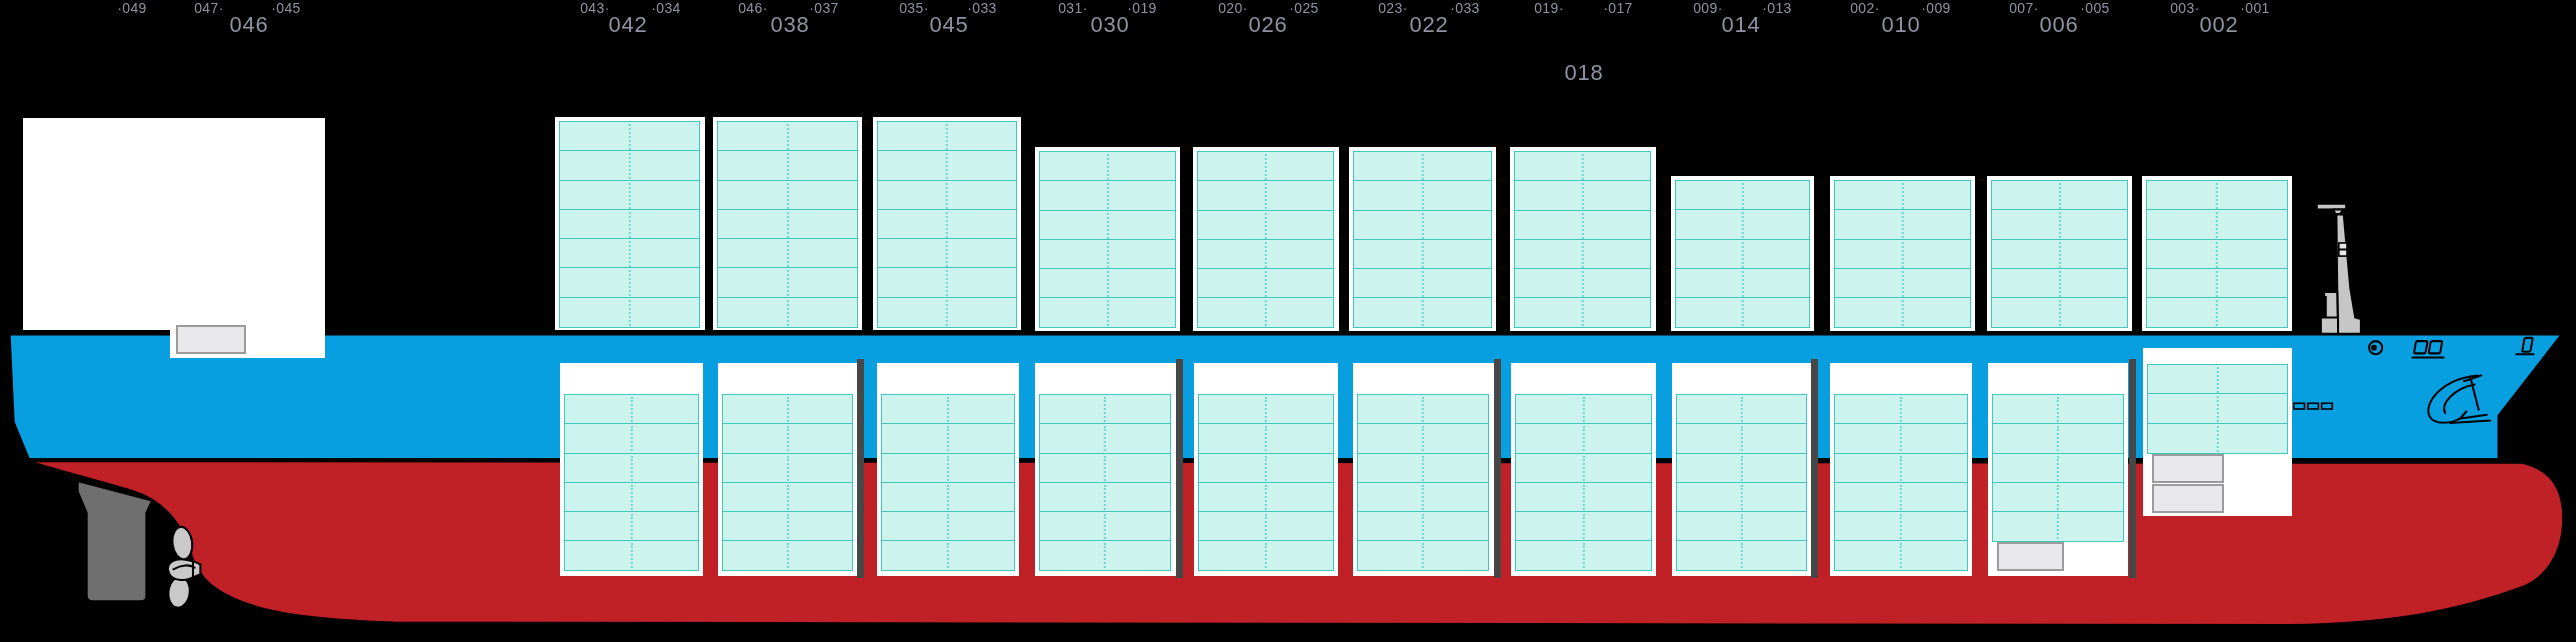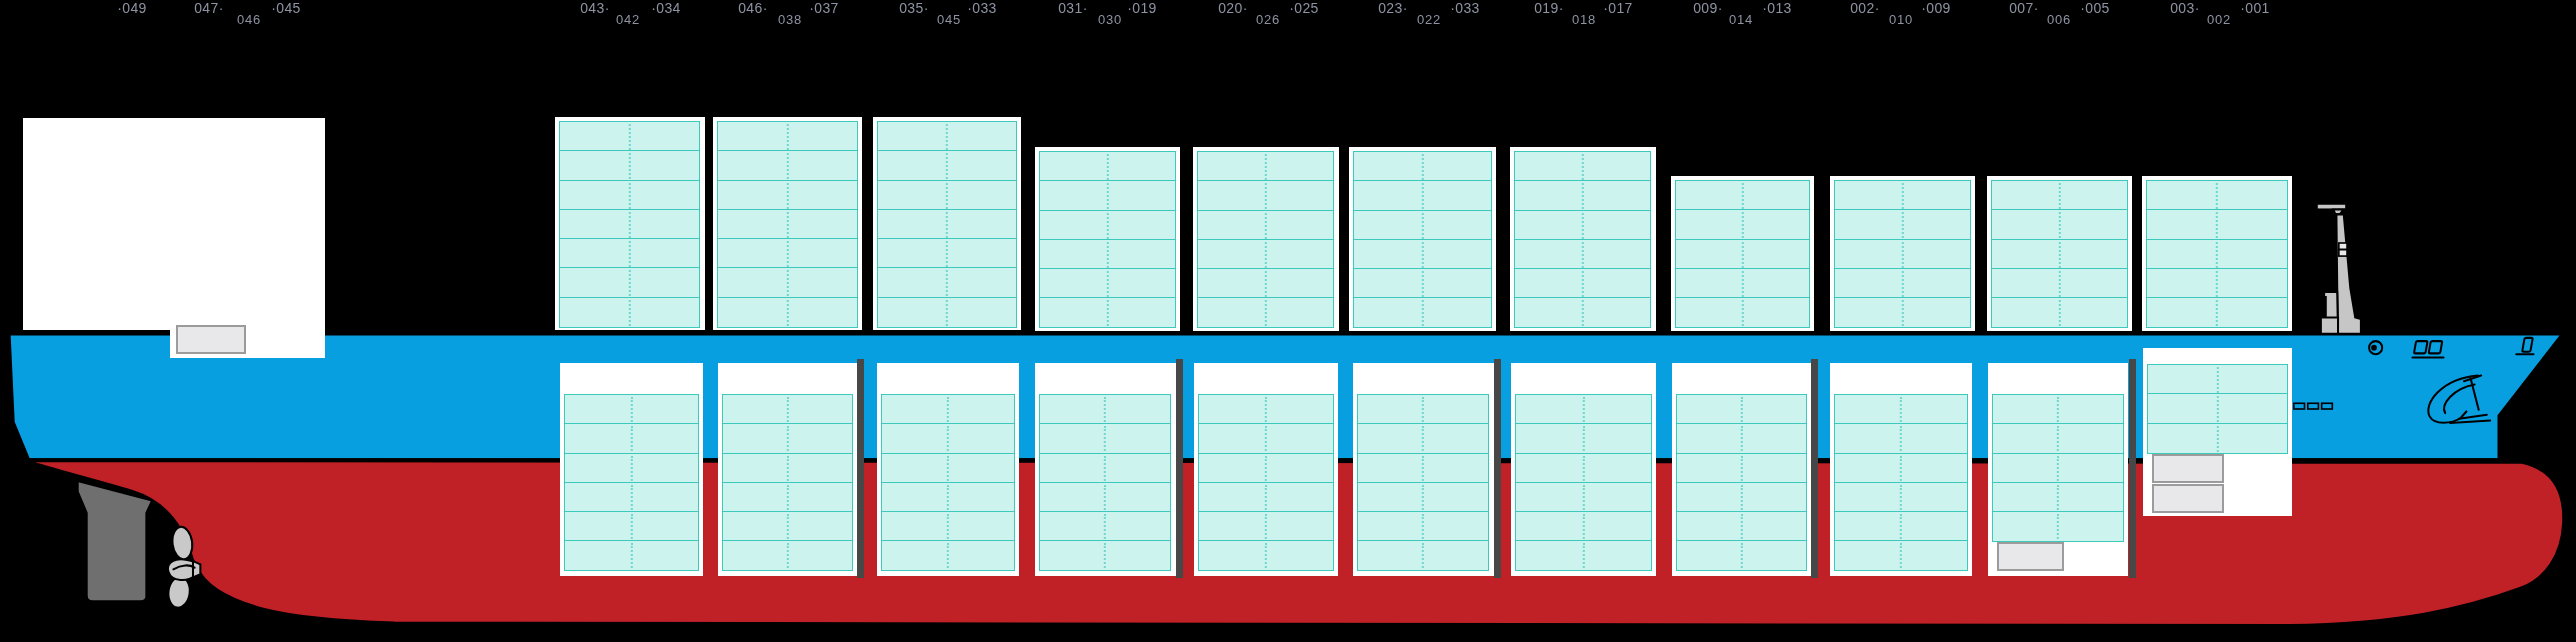--- a/index.html
+++ b/index.html
@@ -41,21 +41,21 @@
   .cell::after{
     content:"";position:absolute;left:50%;top:1.6px;bottom:1.6px;width:0;
     border-left:2.5px dotted var(--cell-divider);transform:translateX(-1.2px);
   }
   .gray-cell{
     position:absolute;box-sizing:border-box;z-index:4;
     background:var(--gray-cell-fill);border:2.5px solid var(--gray-cell-border);
   }
   .lbl{position:absolute;color:var(--label-color);z-index:5;transform:translateX(-50%);white-space:nowrap;}
   .lbl-s{top:0px;font-size:14px;letter-spacing:0.4px;}
-  .lbl-l{top:12.3px;font-size:13px;letter-spacing:0.8px;}
+  .lbl-l{top:12.3px;font-size:22px;letter-spacing:0.8px;}
 </style>
 </head>
 <body>
 
 <div class="stage">
 
   <svg class="hull-svg" width="2576" height="643" viewBox="0 0 3150 786">
 
     <path class="blue-hull" d="M 12,409 L 3132,409 L 3055,508 L 3055,562 L 36,562 L 17,516 Z"></path>
 
@@ -398,20 +398,20 @@
       <div class="lbl lbl-s" style="left: 2095px;">·005</div>
       <div class="lbl lbl-s" style="left: 2185px;">003·</div>
       <div class="lbl lbl-s" style="left: 2255px;">·001</div>
       <div class="lbl lbl-l" style="left: 249px;">046</div>
       <div class="lbl lbl-l" style="left: 628px;">042</div>
       <div class="lbl lbl-l" style="left: 790px;">038</div>
       <div class="lbl lbl-l" style="left: 949px;">045</div>
       <div class="lbl lbl-l" style="left: 1110px;">030</div>
       <div class="lbl lbl-l" style="left: 1268px;">026</div>
       <div class="lbl lbl-l" style="left: 1429px;">022</div>
-      <div class="lbl lbl-l" style="left: 1584px;">018</div>
+      <div class="lbl lbl-l" style="left: 1584px; margin-top: 48px;">018</div>
       <div class="lbl lbl-l" style="left: 1741px;">014</div>
       <div class="lbl lbl-l" style="left: 1901px;">010</div>
       <div class="lbl lbl-l" style="left: 2059px;">006</div>
       <div class="lbl lbl-l" style="left: 2219px;">002</div>
     </div>
 </div>
 
 
 </body></html>

